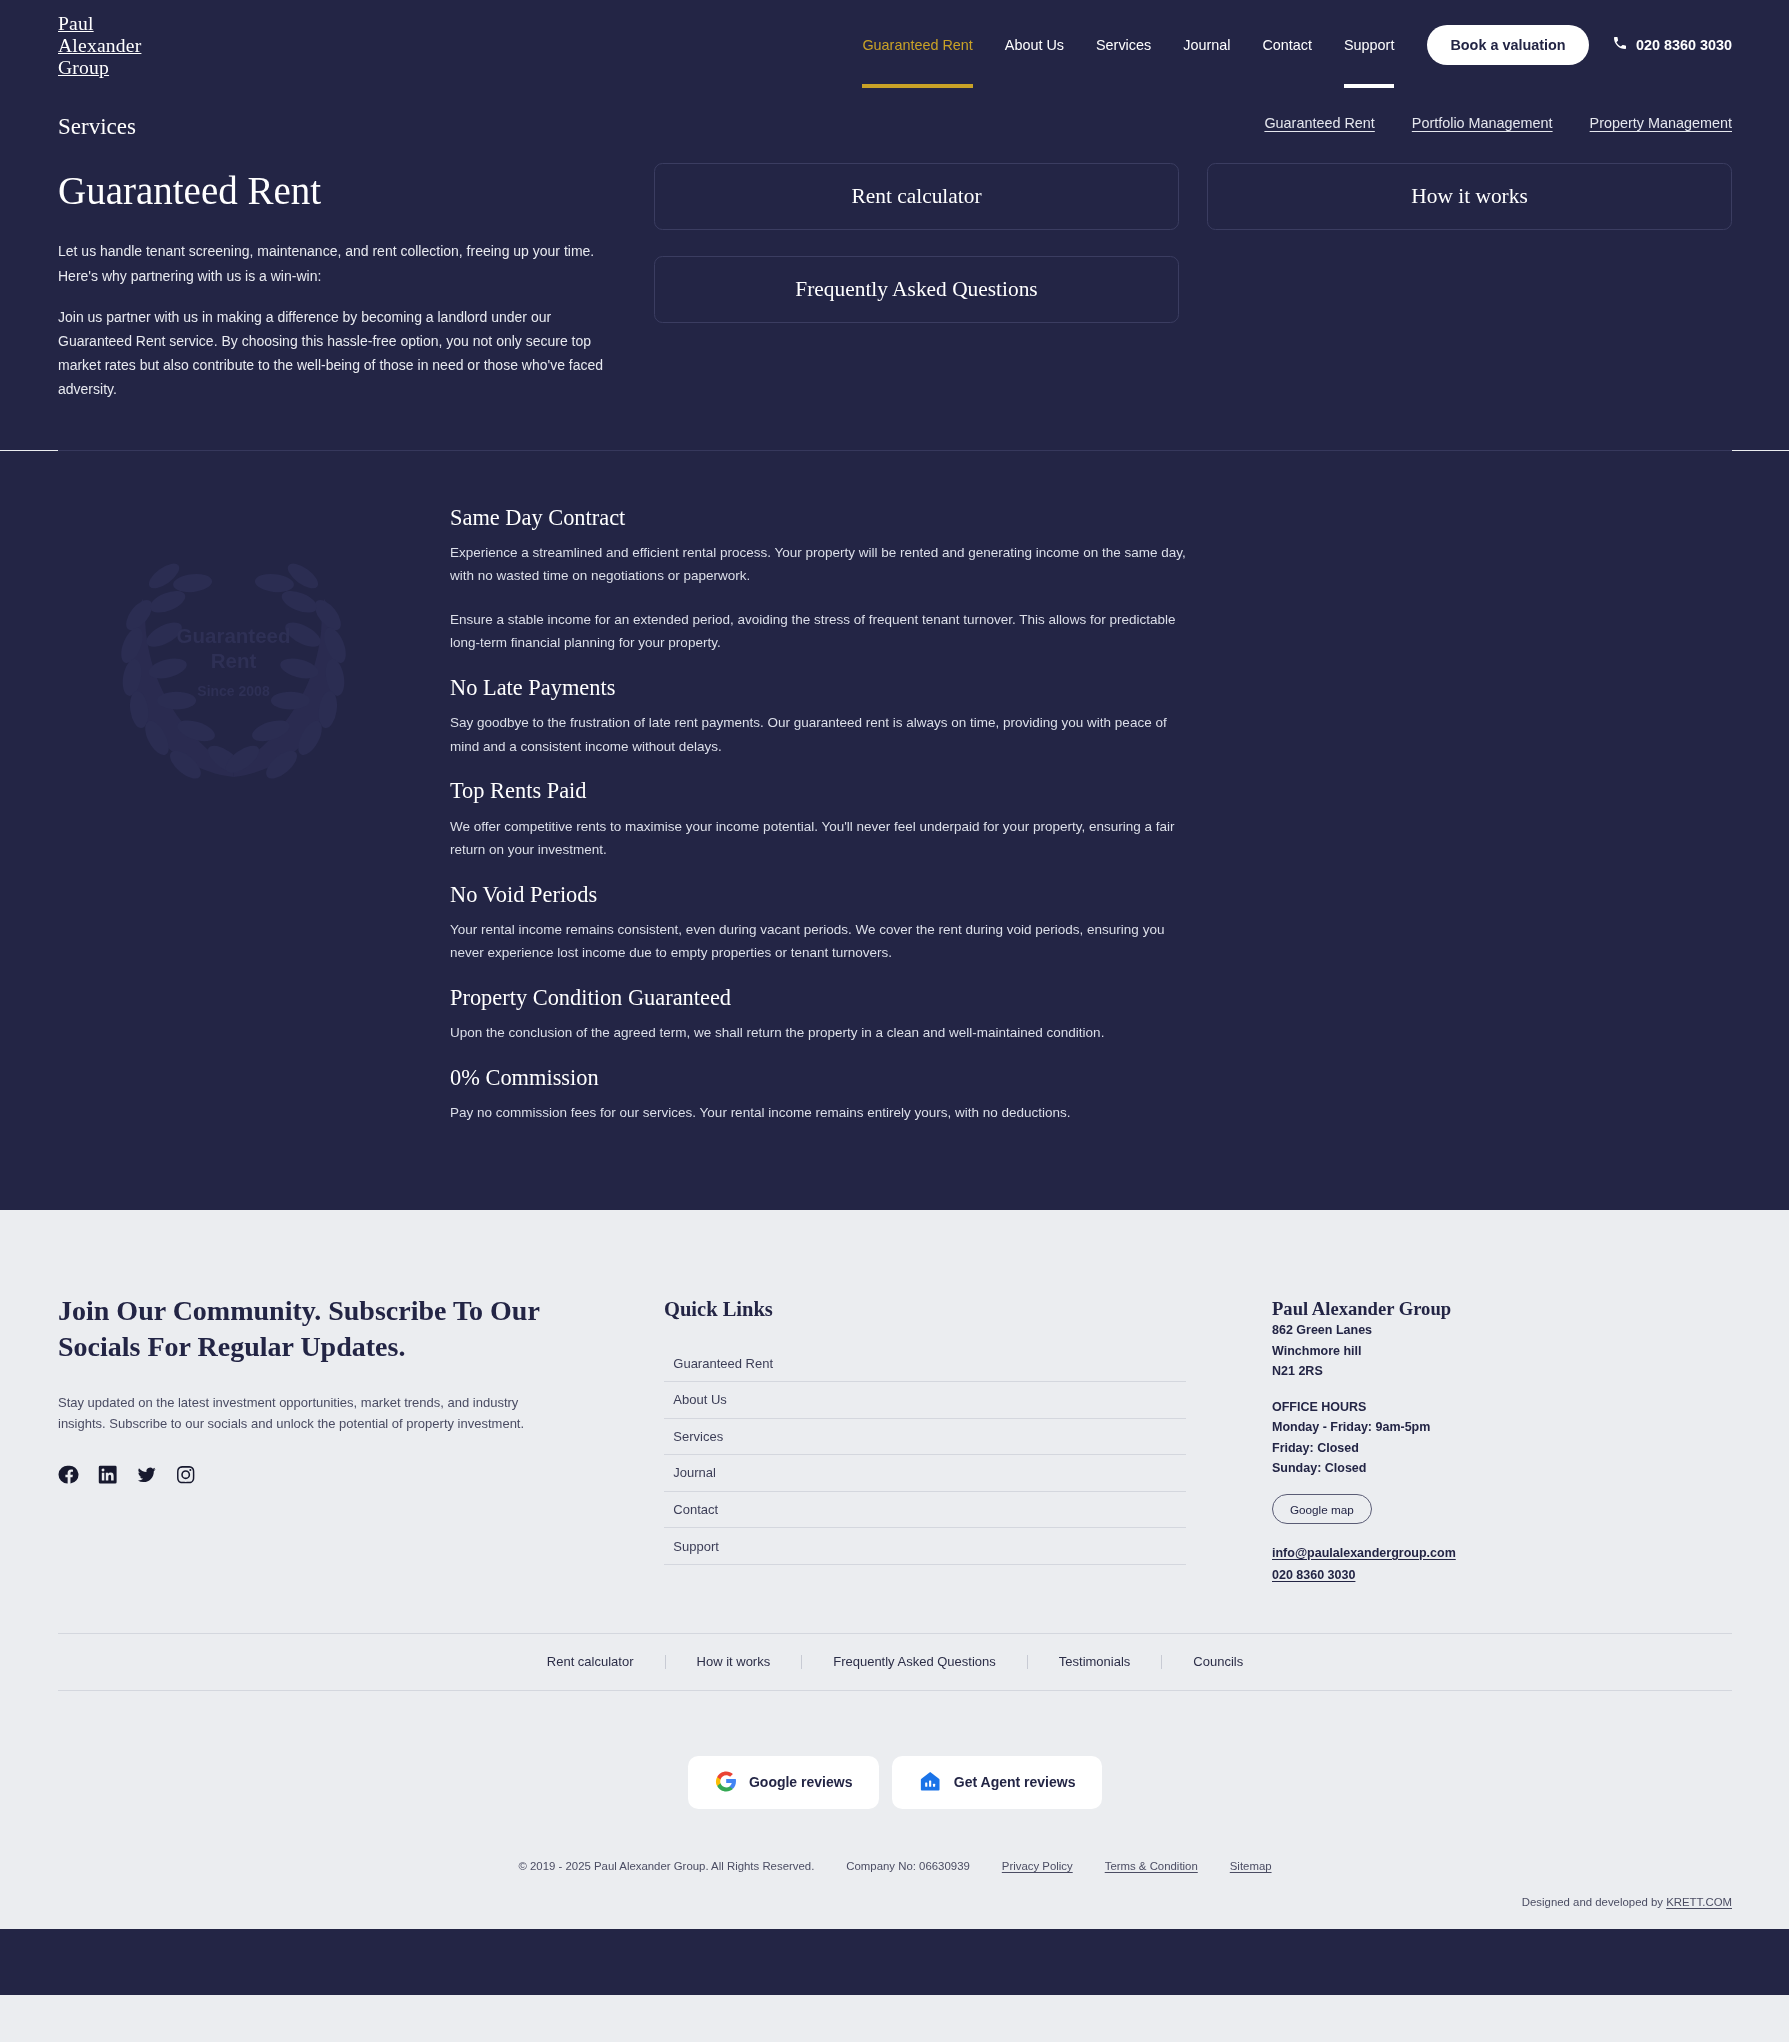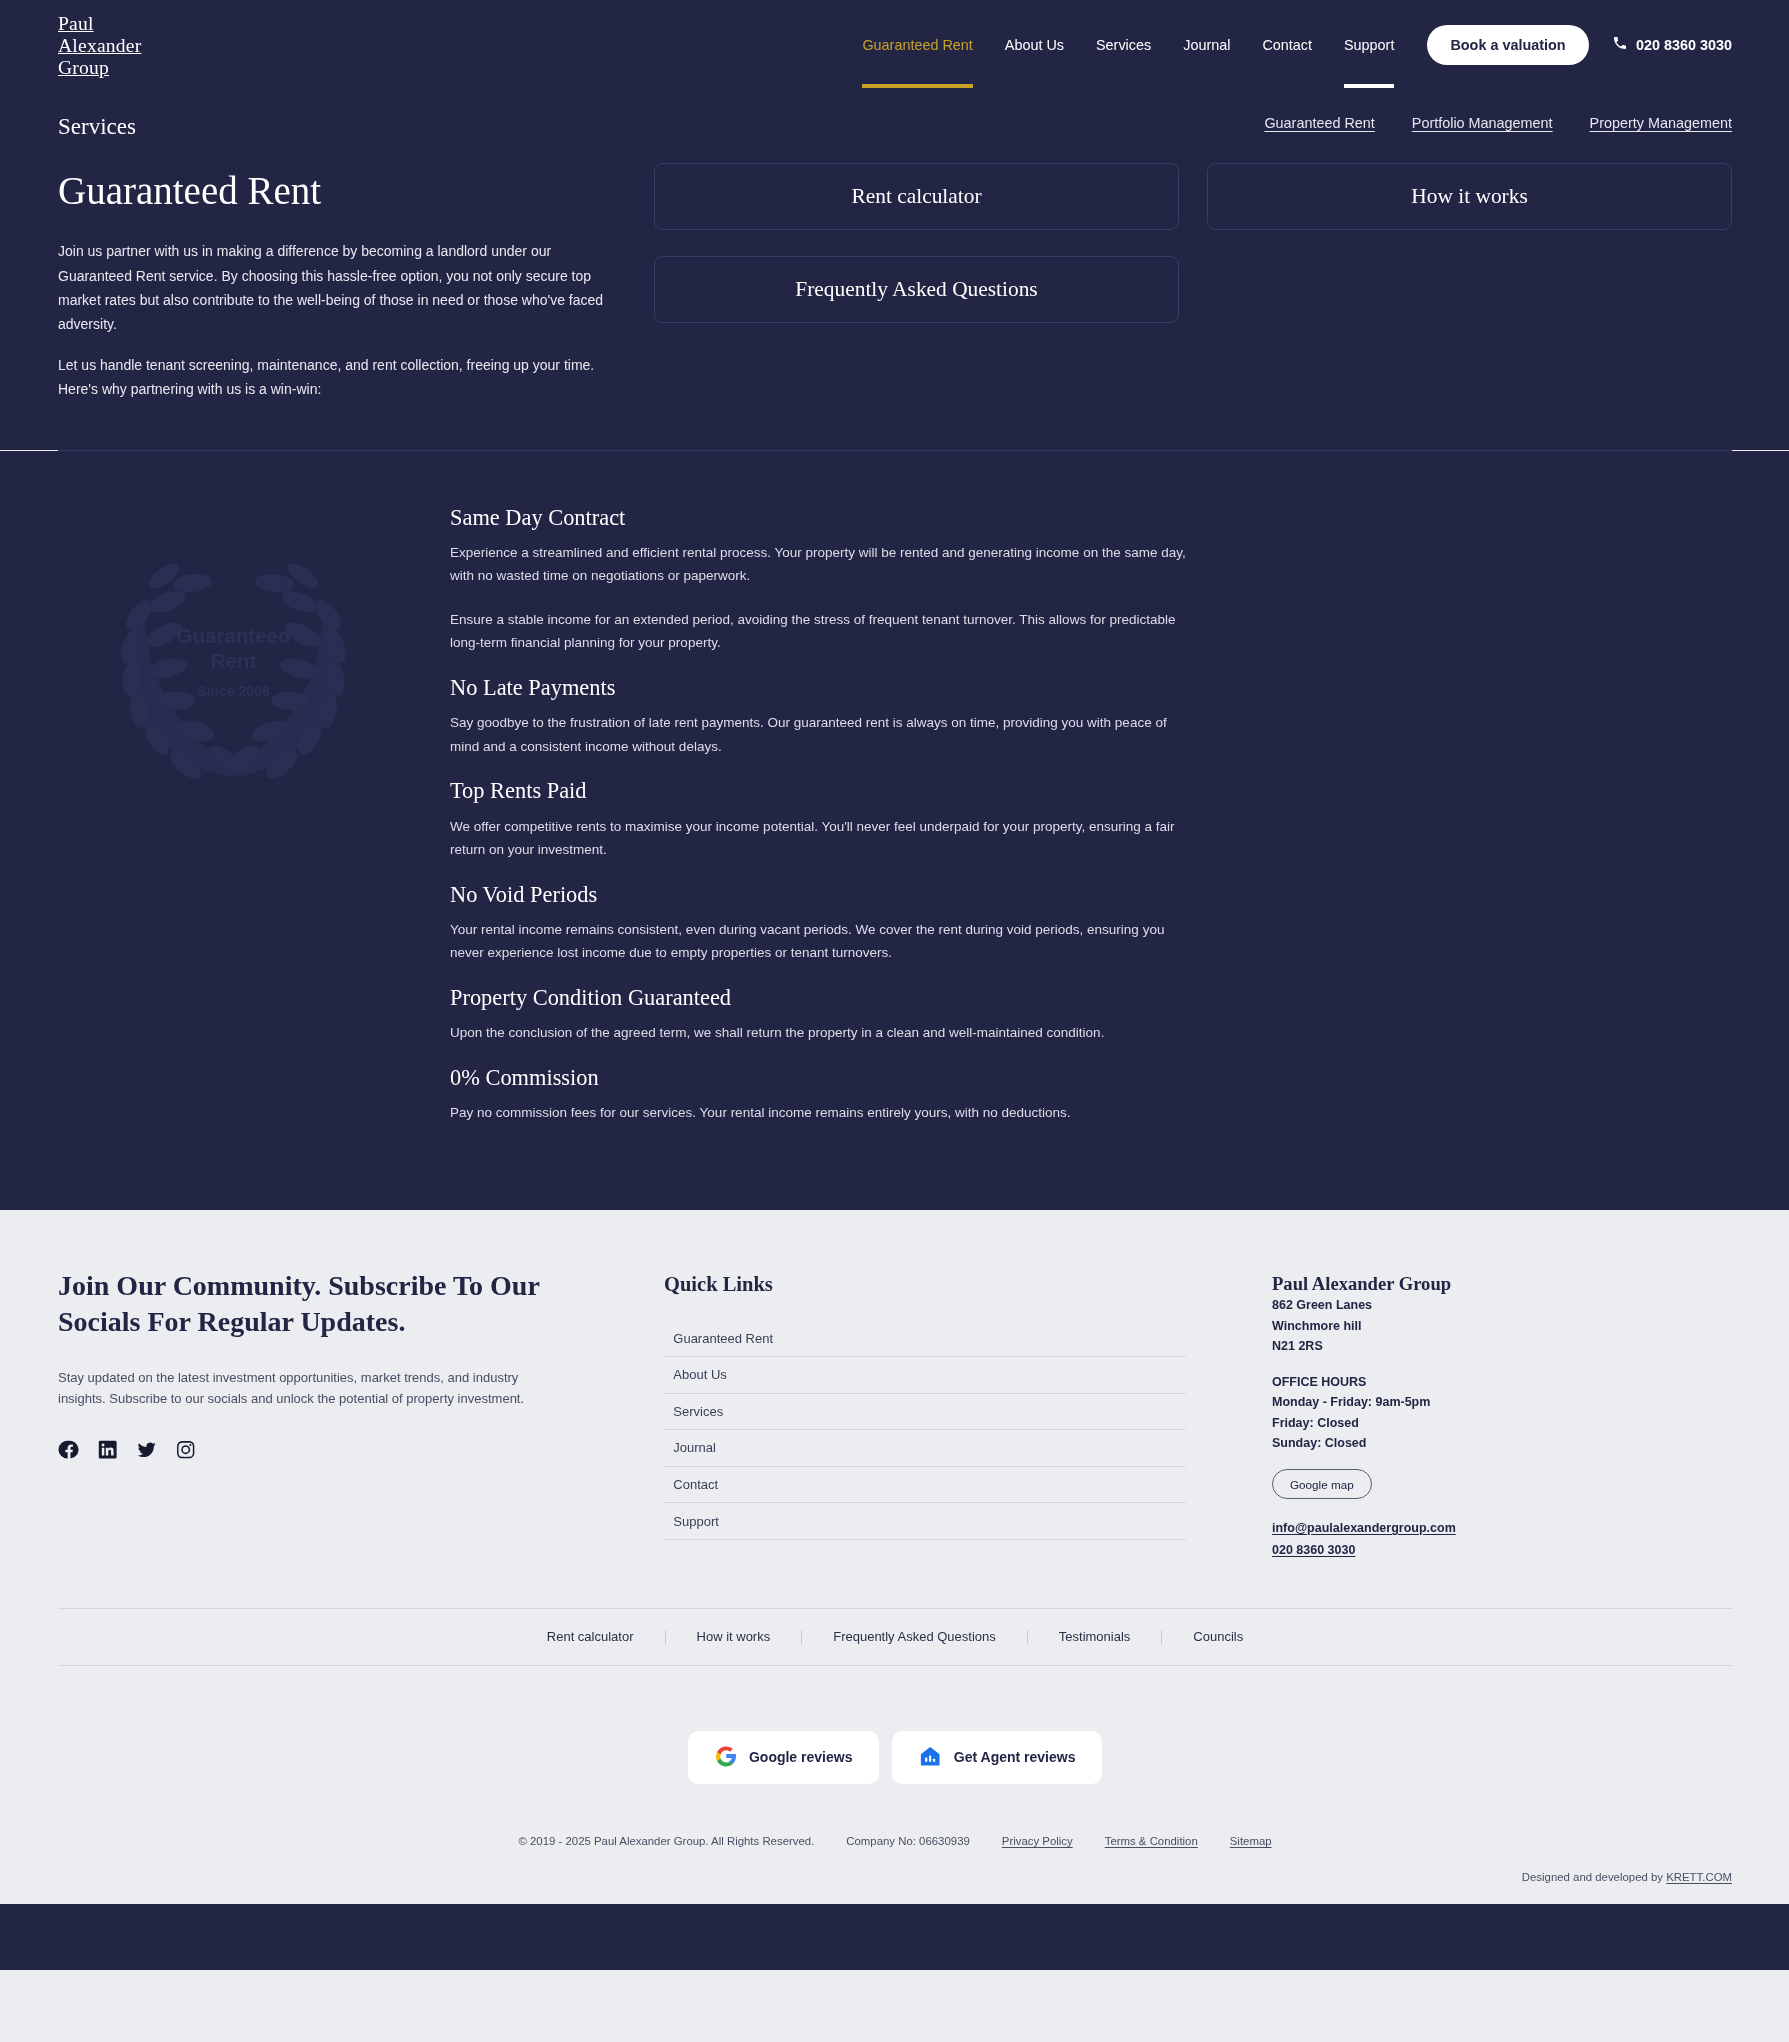--- a/index.html
+++ b/index.html
@@ -171,21 +171,21 @@
     margin-bottom:10.3px;
   }
   .feature-p {
     color:#dcdfe9;
     font-size:13.5px;
     line-height:1.72;
     margin-bottom:20.5px;
   }
 
   
-  .footer { background:#ebedf0; padding:58px 58px 0 58px; }
+  .footer { background:#ebedf0; padding:83px 58px 0 58px; }
   .footer-cols { display:flex; gap:47px; padding-bottom:47px; }
   .fc-left { width:559px; flex:none; }
   .fc-mid { width:522px; flex:none; padding-top:5.6px;}
   .fc-right { flex:1; padding-top:5.6px; padding-left:39px; }
   .footer-head {
     font-family:"Liberation Serif", serif;
     font-size:28px; font-weight:700;
     line-height:1.3;
     color:#232545;
     margin-bottom:26px;
@@ -325,22 +325,22 @@
 
     <div class="subnav">
       <a href="#">Guaranteed Rent</a>
       <a href="#">Portfolio Management</a>
       <a href="#">Property Management</a>
     </div>
 
     <div class="hero-cols">
       <div class="hero-left">
         <h1 class="hero-title">Guaranteed Rent</h1>
+        <p class="hero-p">Let us handle tenant screening, maintenance, and rent collection, freeing up your time. Here's why partnering with us is a win-win:</p>
         <p class="hero-p">Join us partner with us in making a difference by becoming a landlord under our Guaranteed Rent service. By choosing this hassle-free option, you not only secure top market rates but also contribute to the well-being of those in need or those who've faced adversity.</p>
-        <p class="hero-p">Let us handle tenant screening, maintenance, and rent collection, freeing up your time. Here's why partnering with us is a win-win:</p>
       </div>
       <div class="hero-right">
         <div class="hero-card">Rent calculator</div>
         <div class="hero-card">How it works</div>
         <div class="hero-card">Frequently Asked Questions</div>
       </div>
     </div>
   </div>
 </section>
 <div class="hero-divider"></div>

